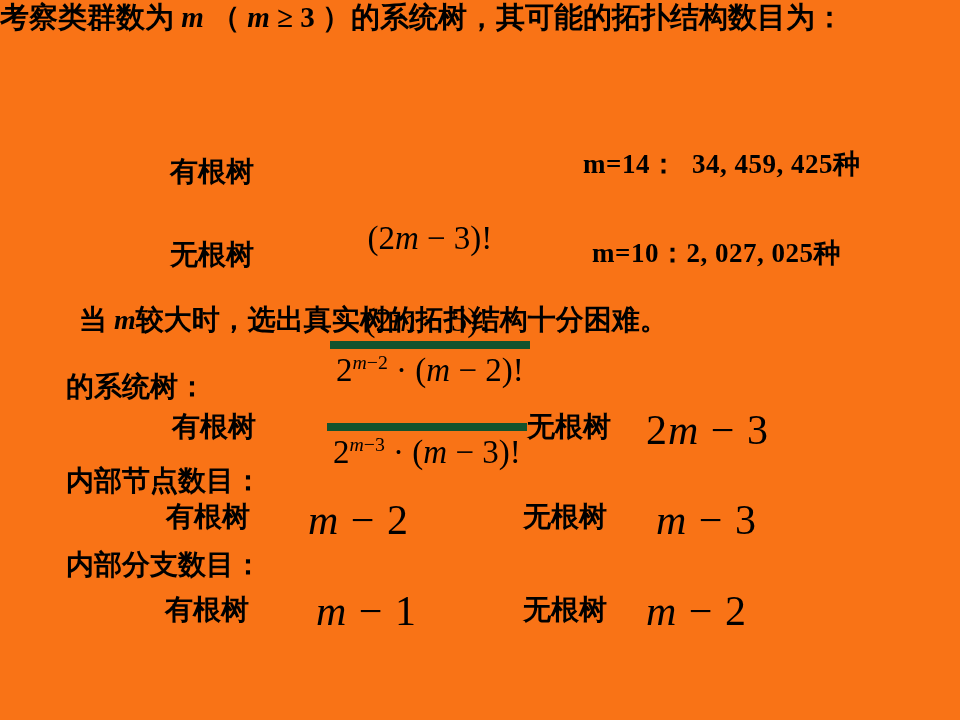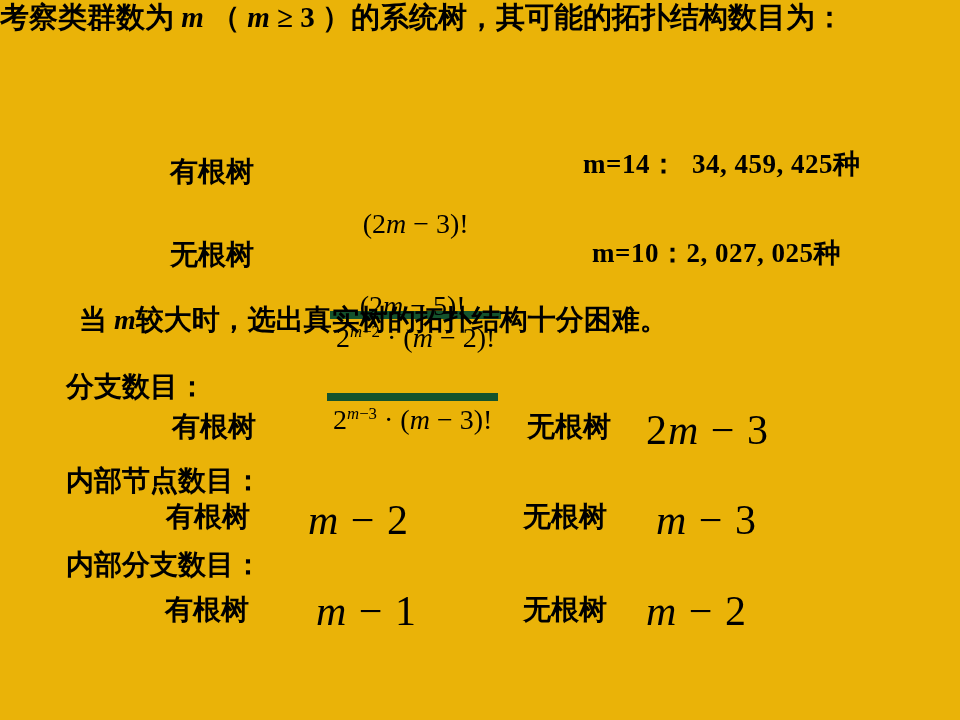--- a/index.html
+++ b/index.html
@@ -1,28 +1,28 @@
 <!DOCTYPE html>
 <html><head>
 <meta charset="utf-8">
 <style>
   html,body{margin:0;padding:0;background:#ffffff;}
   body{width:960px;height:720px;overflow:hidden;}
   .slide{
-    position:relative;width:960px;height:720px;background:#eab308;color:#000000;
+    position:relative;width:960px;height:720px;background:#f97316;color:#000000;
     font-family:"Liberation Serif","DejaVu Serif",serif;
   }
   .abs{position:absolute;white-space:pre;}
   
   .cjk{font-weight:bold;font-size:28px;line-height:1.2;}
   .title-line{font-size:29px;}
   
   .example{font-size:27px;font-weight:bold;letter-spacing:0.5px;}
   
-  .frac{text-align:center;font-size:28px;font-weight:normal;line-height:1.2;}
+  .frac{text-align:center;font-size:33px;font-weight:normal;line-height:1.2;}
   .frac .num{padding:0 8px 3px 8px;display:block;}
   .frac .den{border-top:8px solid #14532d;padding:2px 6px 0 6px;display:block;}
   
   .bigf{font-size:42px;font-weight:normal;line-height:1;letter-spacing:1px;}
   var{font-style:italic;font-family:inherit;}
   sup{font-size:0.6em;vertical-align:super;}
   .pos-r1-label{left:170px;top:155px;}
   .pos-r1-frac{left:330px;top:140px;}
   .pos-r1-example{left:583px;top:146px;}
   .pos-r2-label{left:170px;top:238px;}
@@ -61,21 +61,21 @@
 
   <div class="abs cjk pos-r2-label">无根树</div>
   <div class="abs frac pos-r2-frac">
     <span class="num">(2<var>m</var> − 5)!</span>
     <span class="den">2<sup><var>m</var>−3</sup> · (<var>m</var> − 3)!</span>
   </div>
   <div class="abs example pos-r2-example">m=10：2, 027, 025种</div>
 
   <div class="abs cjk pos-note">当 <var>m</var>较大时，选出真实树的拓扑结构十分困难。</div>
 
-  <div class="abs cjk pos-s1-header">分支数目：</div>
+  <div class="abs cjk pos-s1-header">的系统树：</div>
   <div class="abs cjk pos-s1-rlabel">有根树</div>
   <div class="abs cjk pos-s1-ulabel">无根树</div>
   <div class="abs bigf pos-s1-uform">2<var>m</var> − 3</div>
 
   <div class="abs cjk pos-s2-header">内部节点数目：</div>
   <div class="abs cjk pos-s2-rlabel">有根树</div>
   <div class="abs bigf pos-s2-rform"><var>m</var> − 2</div>
   <div class="abs cjk pos-s2-ulabel">无根树</div>
   <div class="abs bigf pos-s2-uform"><var>m</var> − 3</div>
 

